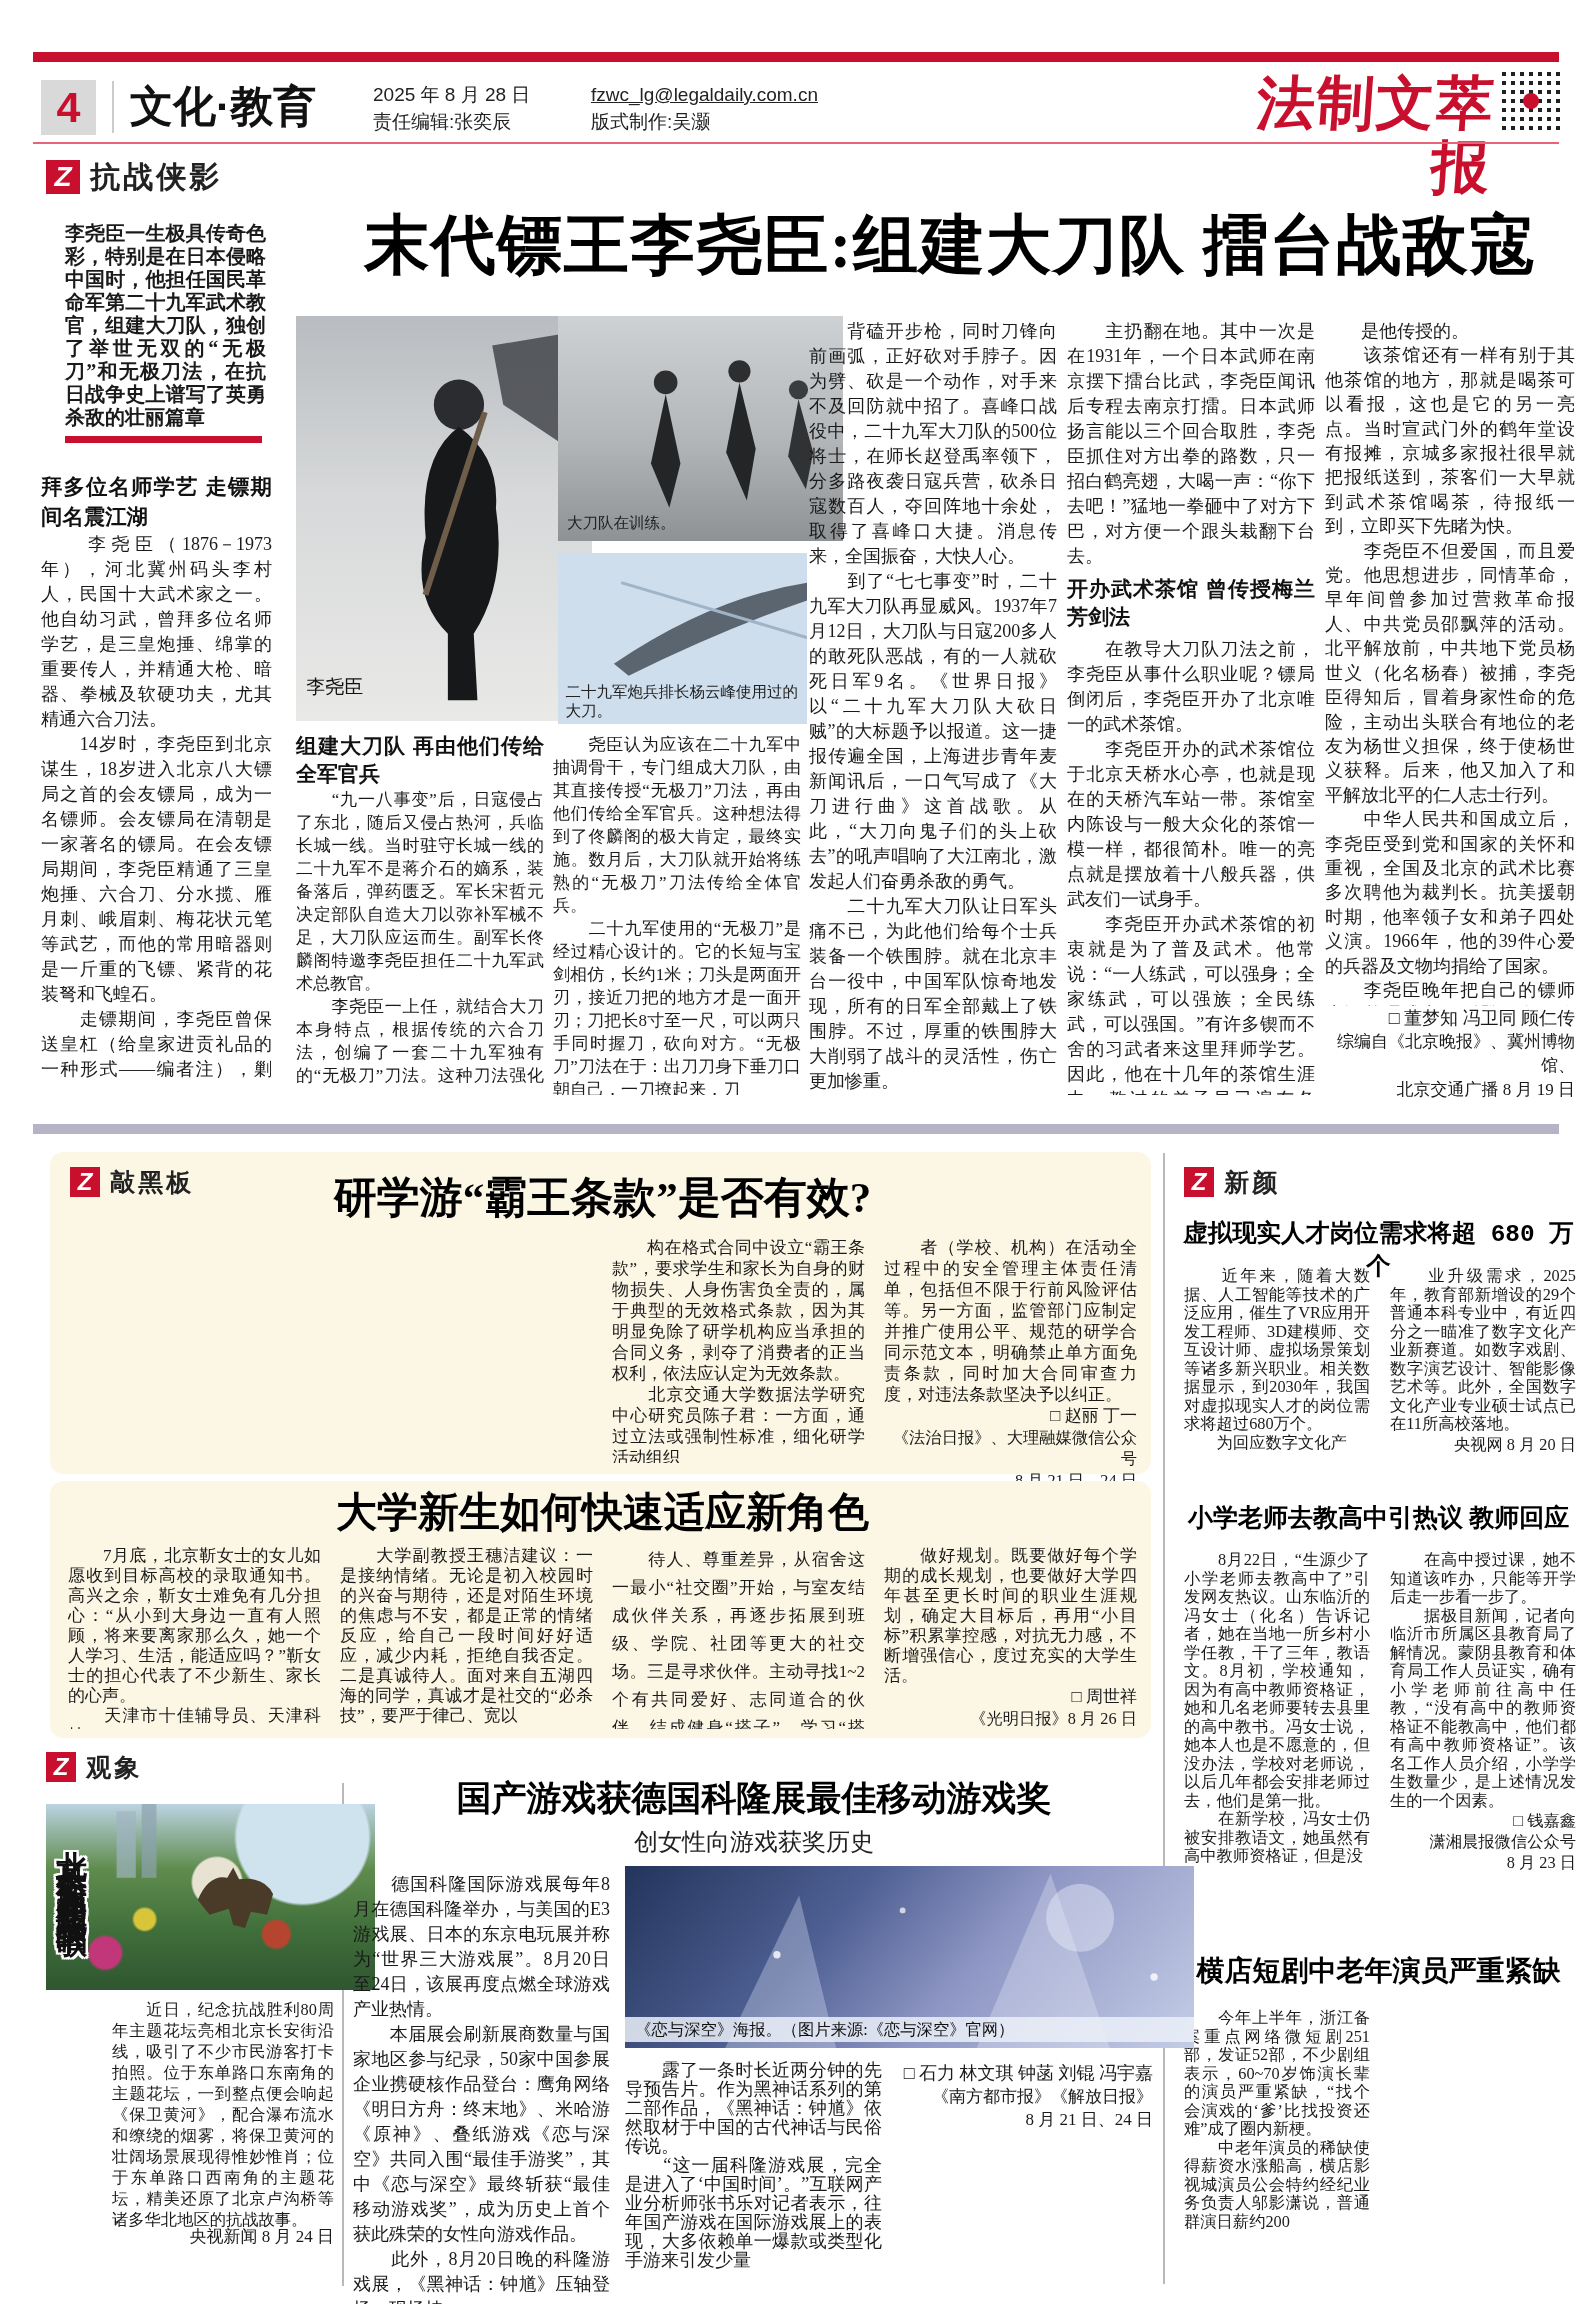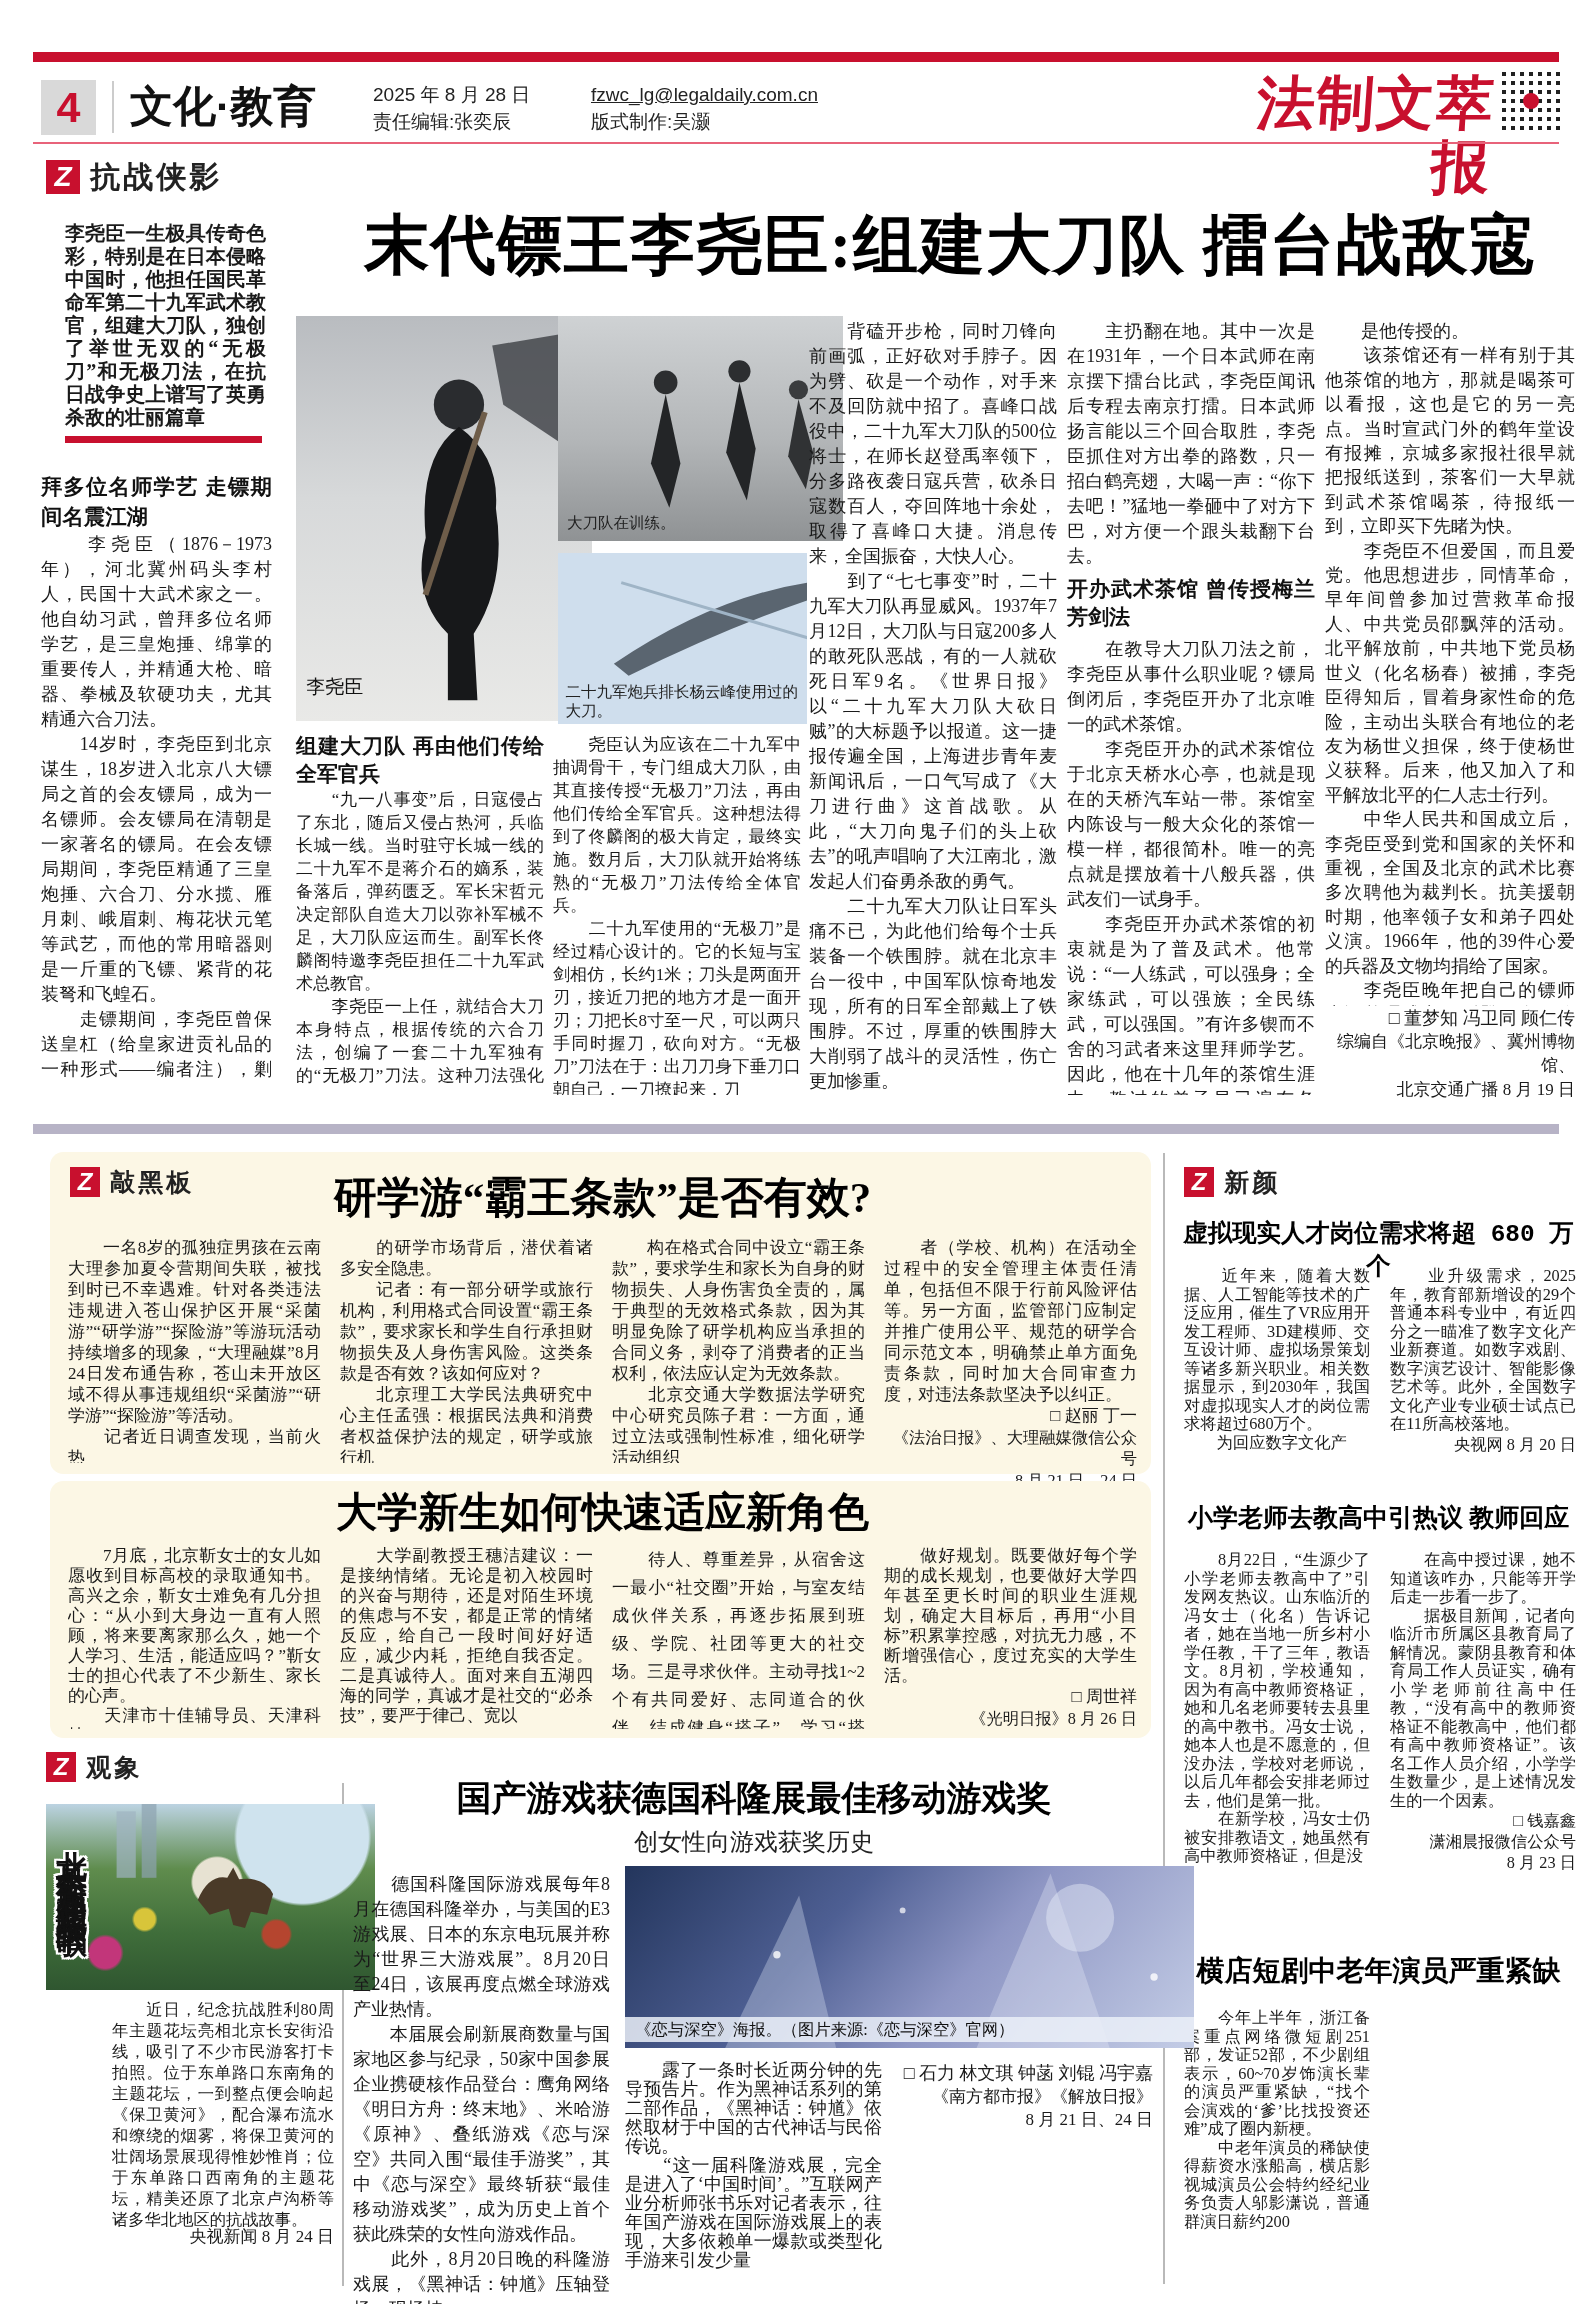--- a/index.html
+++ b/index.html
@@ -148,25 +148,20 @@
   </div>
 
   <div class="abs lavbar" style="left:33px;top:1124px;width:1526px;height:10.3px;"></div>
 
   <div class="abs panel" style="left:50px;top:1152px;width:1101px;height:322px;"></div>
   <div class="abs tag" style="left:70px;top:1165px;">
     <span class="z" style="width:30px;height:30px;font-size:24px;line-height:30px;">Z</span>
     <span class="lbl" style="font-size:25px;">敲黑板</span>
   </div>
   <div class="abs h2-serif" style="left:222px;top:1172px;width:761px;font-size:43px;line-height:52px;">研学游“霸王条款”是否有效?</div>
-  <div class="abs coltext" style="left:68px;top:1237px;width:253px;height:226px;font-size:17px;line-height:21px;">　　一名8岁的孤独症男孩在云南大理参加夏令营期间失联，被找到时已不幸遇难。针对各类违法违规进入苍山保护区开展“采菌游”“研学游”“探险游”等游玩活动持续增多的现象，“大理融媒”8月24日发布通告称，苍山未开放区域不得从事违规组织“采菌游”“研学游”“探险游”等活动。
-　　记者近日调查发现，当前火热</div>
-  <div class="abs coltext" style="left:340px;top:1237px;width:253px;height:226px;font-size:17px;line-height:21px;">　　的研学市场背后，潜伏着诸多安全隐患。
-　　记者：有一部分研学或旅行机构，利用格式合同设置“霸王条款”，要求家长和学生自行承担财物损失及人身伤害风险。这类条款是否有效？该如何应对？
-　　北京理工大学民法典研究中心主任孟强：根据民法典和消费者权益保护法的规定，研学或旅行机</div>
   <div class="abs coltext" style="left:612px;top:1237px;width:253px;height:226px;font-size:17px;line-height:21px;">　　构在格式合同中设立“霸王条款”，要求学生和家长为自身的财物损失、人身伤害负全责的，属于典型的无效格式条款，因为其明显免除了研学机构应当承担的合同义务，剥夺了消费者的正当权利，依法应认定为无效条款。
 　　北京交通大学数据法学研究中心研究员陈子君：一方面，通过立法或强制性标准，细化研学活动组织</div>
   <div class="abs" style="left:884px;top:1237px;width:253px;height:226px;">
     <div class="coltext" style="font-size:17px;line-height:21px;">　　者（学校、机构）在活动全过程中的安全管理主体责任清单，包括但不限于行前风险评估等。另一方面，监管部门应制定并推广使用公平、规范的研学合同示范文本，明确禁止单方面免责条款，同时加大合同审查力度，对违法条款坚决予以纠正。</div>
     <div class="attrib" style="font-size:17px;line-height:22px;">□ 赵丽 丁一</div>
     <div class="attrib" style="font-size:16.3px;line-height:21.4px;">《法治日报》、大理融媒微信公众号
 8 月 21 日、24 日</div>
   </div>
 
   <div class="abs tag" style="left:1184px;top:1165px;">

